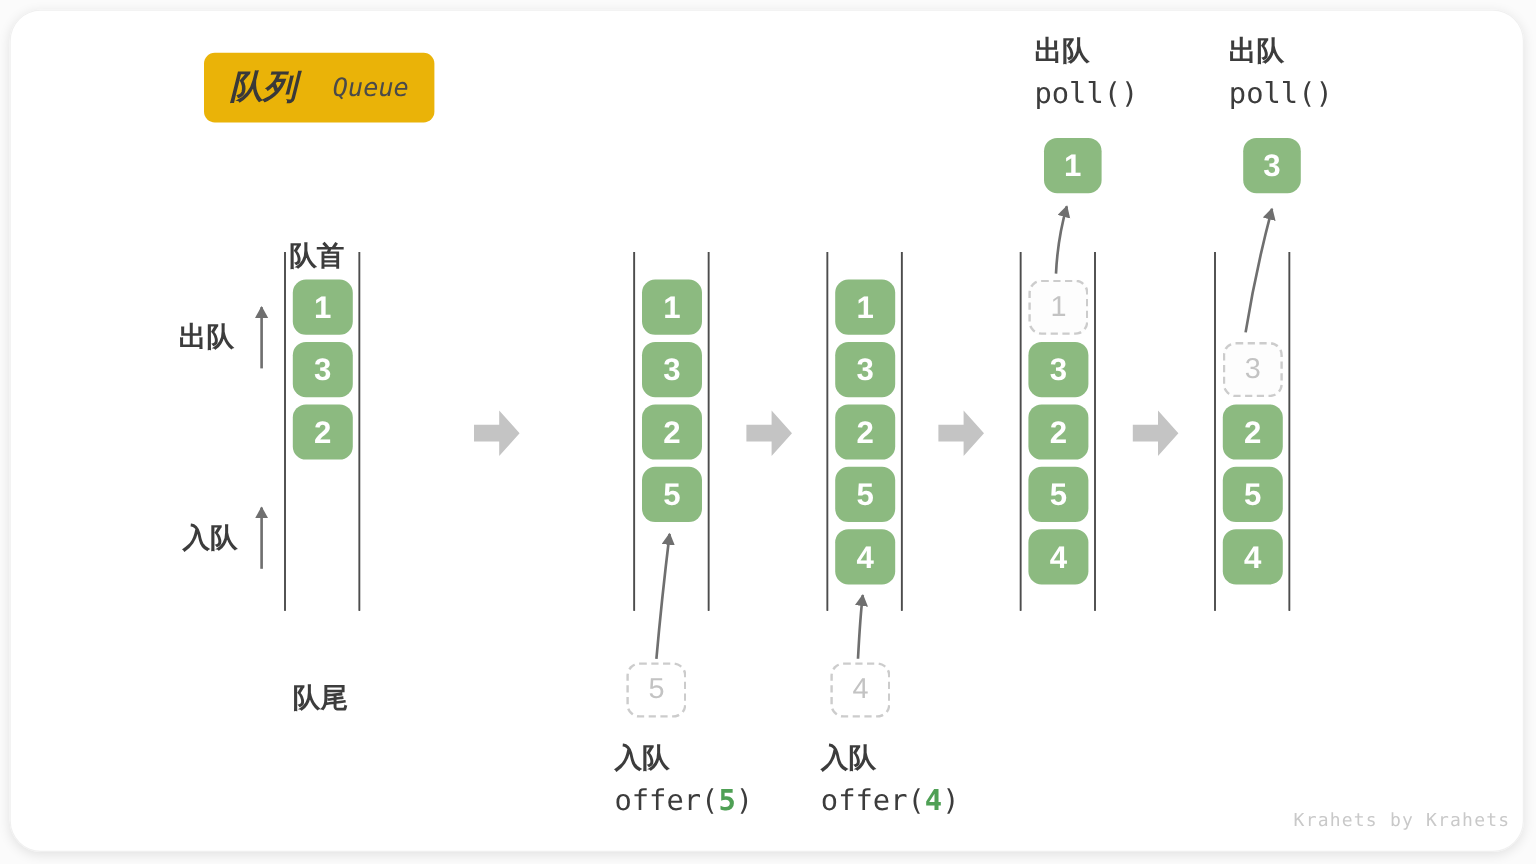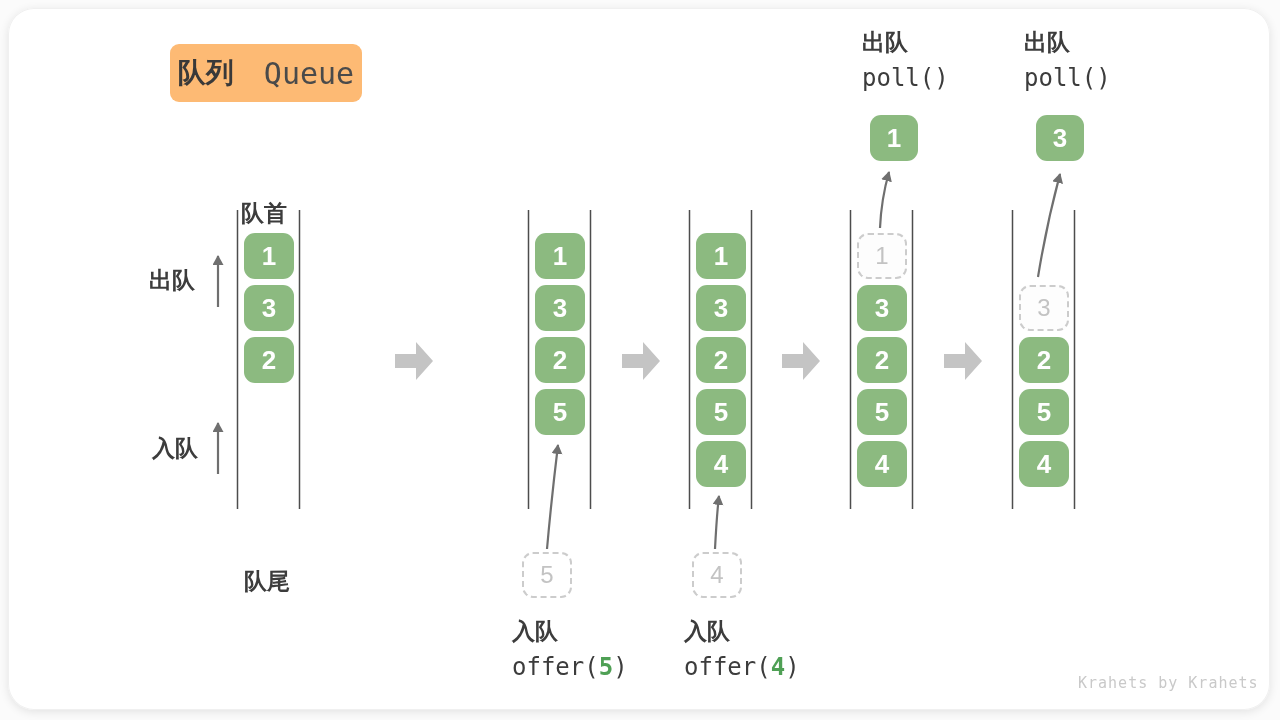--- a/index.html
+++ b/index.html
@@ -1,24 +1,24 @@
 <!DOCTYPE html>
 <html><head>
 <meta charset="utf-8">
 <style>
   html,body{margin:0;padding:0;width:1280px;height:720px;background:#fbfbfb;overflow:hidden;
             font-family:"Liberation Sans",sans-serif;}
   .card{position:absolute;left:8px;top:8px;width:1262px;height:702px;background:#ffffff;
         border-radius:26px;box-shadow:0 2px 10px rgba(0,0,0,.10), inset 0 0 0 1px #f0f0f0;}
   .stage{position:absolute;left:0;top:0;width:1280px;height:720px;}
 
-  .title-badge{position:absolute;left:170px;top:44px;width:192px;height:58px;background:#fdba74;
-               border-radius:9px;display:flex;align-items:center;justify-content:center;gap:30px;}
+  .title-badge{position:absolute;left:170px;top:44px;width:192px;height:58px;background:#eab308;
+               border-radius:9px;display:flex;align-items:center;justify-content:center;gap:30px;font-style:italic;}
   .title-zh{font-size:28px;font-weight:bold;color:#393939;}
-  .title-en{font-family:"DejaVu Sans Mono",monospace;font-size:30px;color:#4a4a4a;}
+  .title-en{font-family:"DejaVu Sans Mono",monospace;font-size:21px;color:#4a4a4a;}
 
   .cjk-label{position:absolute;font-size:23px;font-weight:bold;color:#3c3c3c;white-space:nowrap;}
   .centered{transform:translateX(-50%);margin-top:43px;}
 
   .queue{position:absolute;top:210px;width:63px;height:299px;box-sizing:border-box;
          border-left:1.5px solid #4d4d4d;border-right:1.5px solid #4d4d4d;}
   .qbox{position:absolute;left:6px;width:50px;height:46px;background:#8cba80;border-radius:11px;
         display:flex;align-items:center;justify-content:center;color:#ffffff;
         font-size:26px;font-weight:bold;}
   .ghost{position:absolute;left:6px;width:50px;height:46px;box-sizing:border-box;

